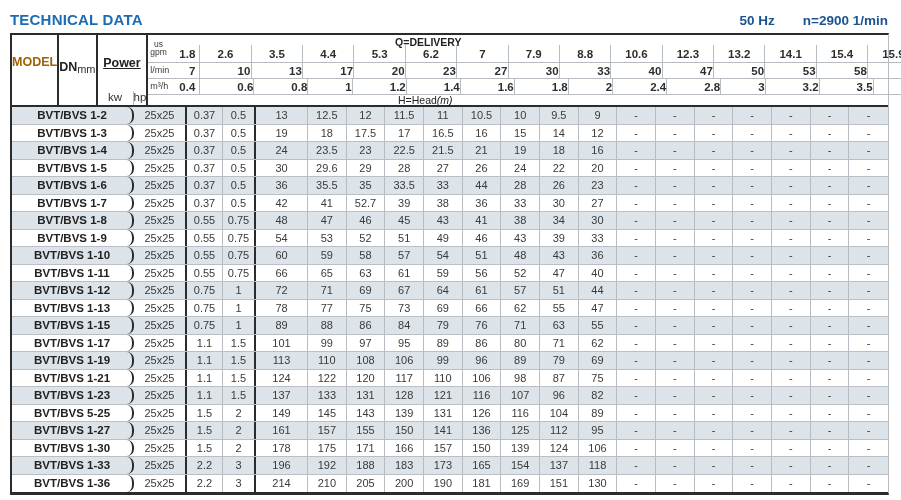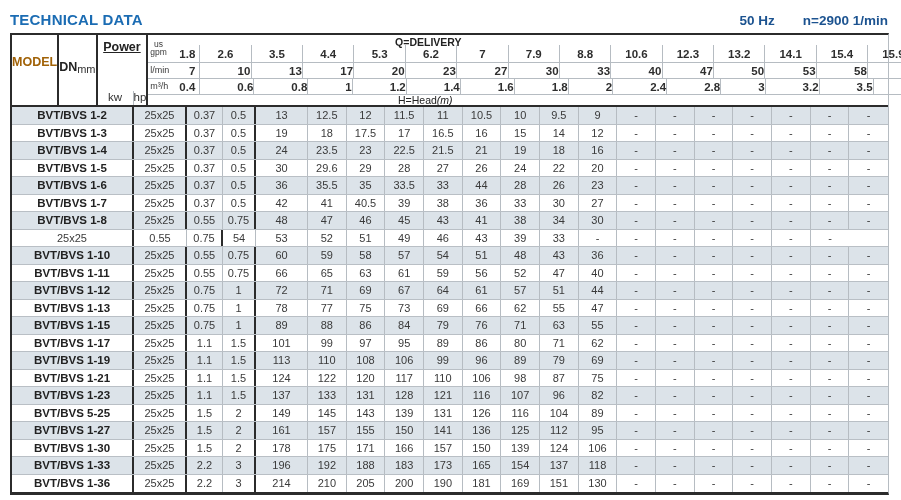--- a/index.html
+++ b/index.html
@@ -24,21 +24,21 @@
   .thead { display:flex; height:70px; border-bottom:2px solid #2b2b2b; }
   .h-model { width:122px; box-sizing:border-box; border-right:2px solid #2b2b2b;
     display:flex; align-items:center; justify-content:center;
     font-weight:bold; font-size:12.5px; color:#a16207; padding-bottom:16px; }
   .h-dn { width:53px; box-sizing:border-box; border-right:2px solid #2b2b2b;
     display:flex; flex-direction:row; align-items:center; }
   .dn-label { flex:1; display:flex; align-items:center; font-weight:bold; font-size:12.5px; color:#222; padding-bottom:6px; }
   .dn-unit { font-size:11px; color:#333; padding-bottom:2px; }
   .h-power { width:69px; box-sizing:border-box; border-right:2px solid #2b2b2b;
     display:flex; flex-direction:column; }
-  .power-label { flex:1; text-align:center; font-weight:bold; font-size:12.5px; color:#222; padding-top:5px;text-decoration:underline; }
+  .power-label { flex:1; text-align:center; font-weight:bold; font-size:12.5px; color:#222; padding-top:21px;text-decoration:underline; }
   .kwhp { display:grid; grid-template-columns:36px 1fr; }
   .kw-h,.hp-h { text-align:center; font-size:11.5px; color:#333; padding-bottom:2px; }
   .kw-h { border-right:1px solid #b6bcc2; }
   .h-q { flex:1; display:flex; flex-direction:column; position:relative; }
   .q-top { height:12px; position:relative; }
   .q-delivery { position:absolute; left:280px; transform:translateX(-50%); top:1px;
     font-weight:bold; font-size:10.5px; color:#222; white-space:nowrap; }
   .q-row { display:grid; grid-template-columns:52px repeat(15,1fr); border-bottom:1px solid #b6bcc2; }
   .q-row.r0 { height:17px; }
   .q-row.r1,.q-row.r2 { height:15px;gap:37px; }
@@ -54,21 +54,21 @@
     font-weight:normal; font-size:10.5px; color:#222; white-space:nowrap; }
   .h-head-label .it { font-style:italic; }
 
   
   .trow { display:grid; grid-template-columns:122px 53px 36px 33px 52px repeat(15,1fr);
     height:17.5px; box-sizing:border-box; border-bottom:1px solid #b9bfc5; }
   .trow:last-child { border-bottom:none; }
   .trow.alt { background:#dce3e9; }
   .cell { display:flex; align-items:center; justify-content:center; height:100%;
     box-sizing:border-box; font-size:11px; color:#3a3a3a; }
-  .cell.model { font-weight:bold; color:#222; font-size:11.5px; border-right:2px solid #2b2b2b; }
+  .cell.model { font-weight:bold; color:#222; font-size:11.5px; border-right:2px solid #2b2b2b;border-radius:7px; }
   .cell.dn { border-right:2px solid #2b2b2b; }
   .cell.kw { border-right:1px solid #b6bcc2; }
   .cell.hp { border-right:2px solid #2b2b2b; }
   .cell.val { border-right:1px solid #b6bcc2; }
   .cell.val:last-child { border-right:none; }
 </style>
 </head>
 <body>
 
 <div class="page">
@@ -283,21 +283,21 @@
           <div class="cell val">-</div>
           <div class="cell val">-</div>
         </div>
         <div class="trow">
           <div class="cell model">BVT/BVS 1-7</div>
           <div class="cell dn">25x25</div>
           <div class="cell kw">0.37</div>
           <div class="cell hp">0.5</div>
           <div class="cell val">42</div>
           <div class="cell val">41</div>
-          <div class="cell val">40.5</div>
+          <div class="cell val">52.7</div>
           <div class="cell val">39</div>
           <div class="cell val">38</div>
           <div class="cell val">36</div>
           <div class="cell val">33</div>
           <div class="cell val">30</div>
           <div class="cell val">27</div>
           <div class="cell val">-</div>
           <div class="cell val">-</div>
           <div class="cell val">-</div>
           <div class="cell val">-</div>
@@ -321,20 +321,21 @@
           <div class="cell val">30</div>
           <div class="cell val">-</div>
           <div class="cell val">-</div>
           <div class="cell val">-</div>
           <div class="cell val">-</div>
           <div class="cell val">-</div>
           <div class="cell val">-</div>
           <div class="cell val">-</div>
         </div>
         <div class="trow">
+          <div class="cell model">BVT/BVS 1-9</div>
           <div class="cell dn">25x25</div>
           <div class="cell kw">0.55</div>
           <div class="cell hp">0.75</div>
           <div class="cell val">54</div>
           <div class="cell val">53</div>
           <div class="cell val">52</div>
           <div class="cell val">51</div>
           <div class="cell val">49</div>
           <div class="cell val">46</div>
           <div class="cell val">43</div>

